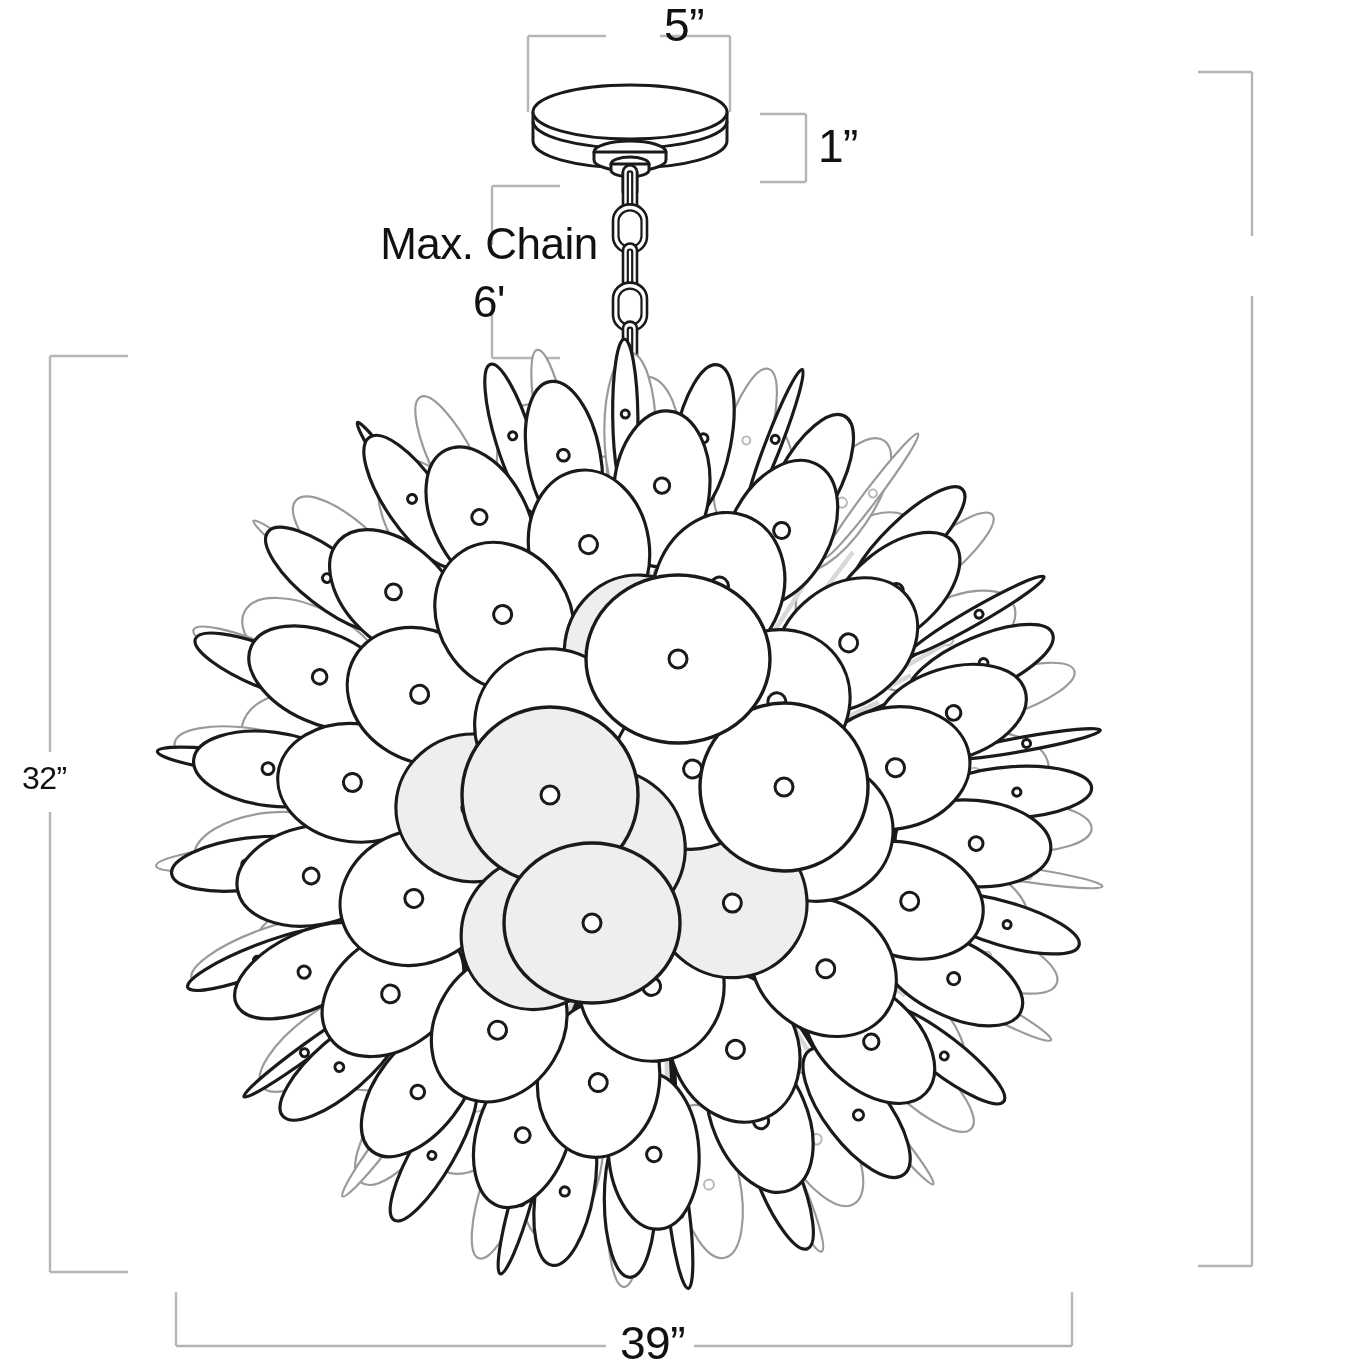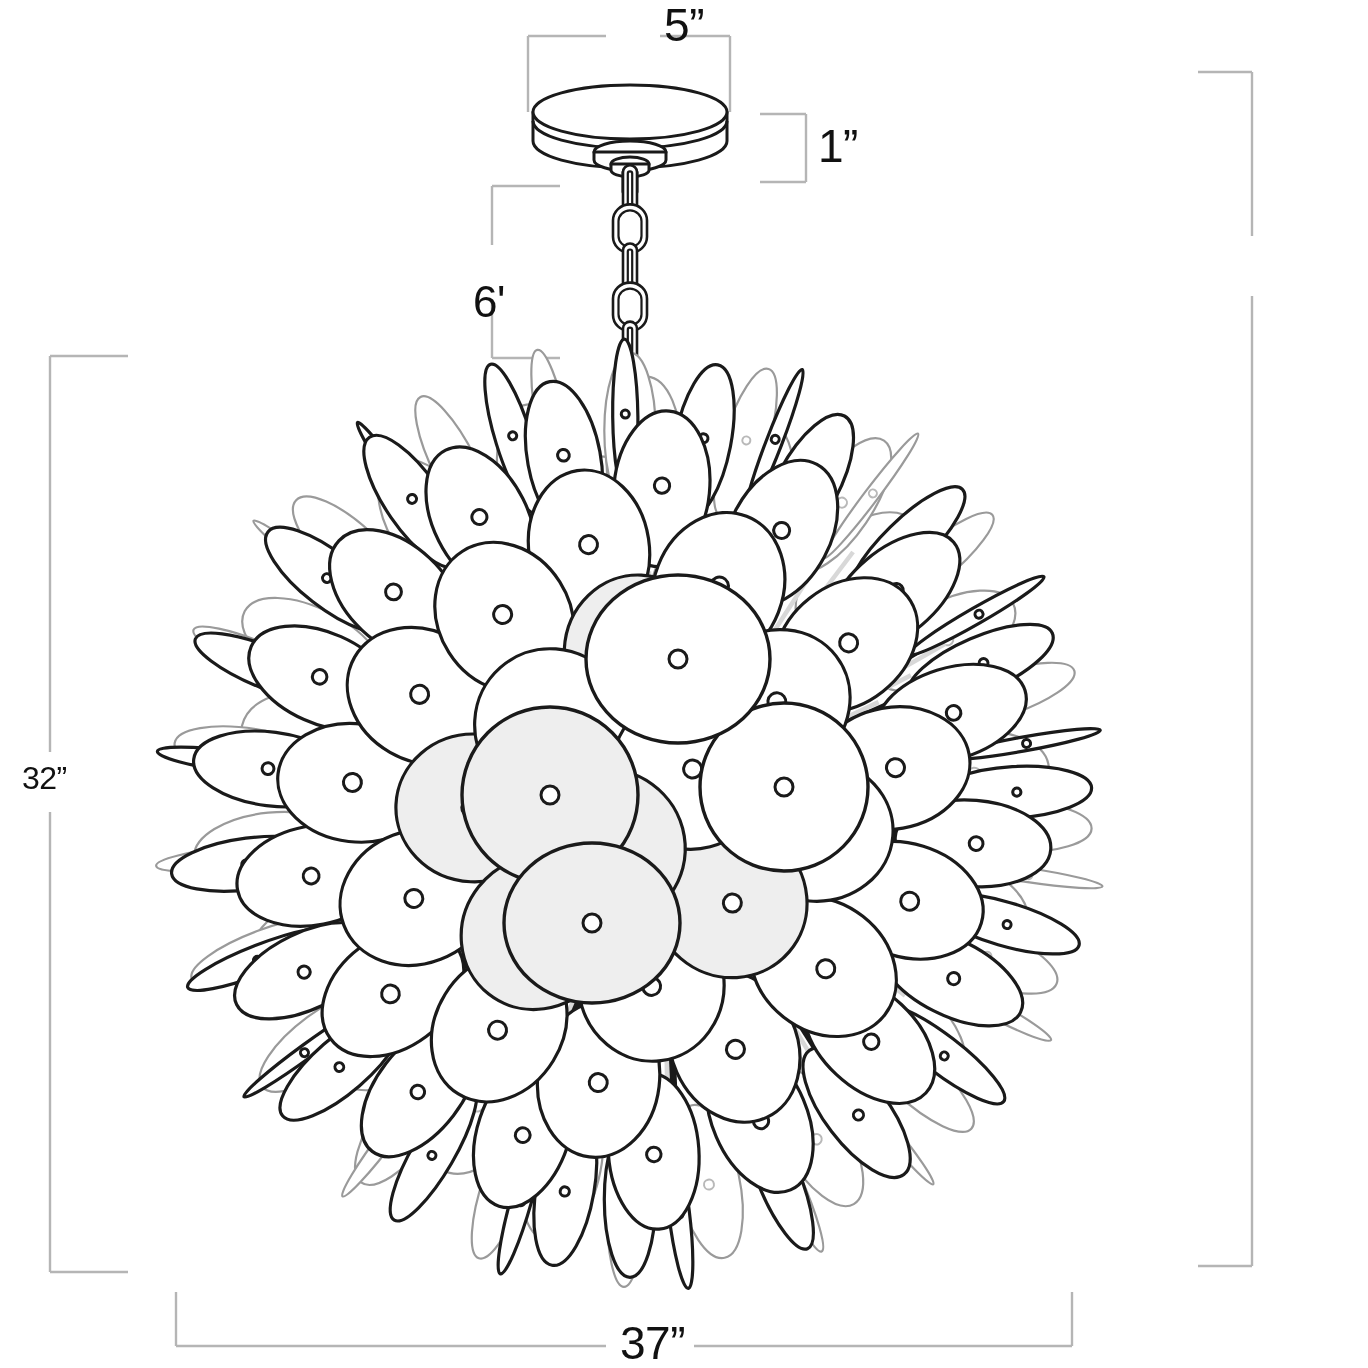--- a/index.html
+++ b/index.html
@@ -1080,21 +1080,22 @@
             <circle cx="678" cy="659" r="9" fill="#ffffff" stroke="#1a1a1a" stroke-width="3"></circle>
           </g>
         </g>
       </g>
   </svg>
 
   <div class="dim-label" id="lbl-top-width">5”</div>
 
   <div class="dim-label" id="lbl-canopy-height">1”</div>
 
+  <div class="dim-label" id="lbl-chain">Max. Chain</div>
 
   <div class="dim-label" id="lbl-chain-val">6'</div>
 
 
   <div class="dim-label" id="lbl-height">32”</div>
 
-  <div class="dim-label" id="lbl-bottom-width">37”</div>
+  <div class="dim-label" id="lbl-bottom-width">39”</div>
 
 </div>
 
 </body></html>

